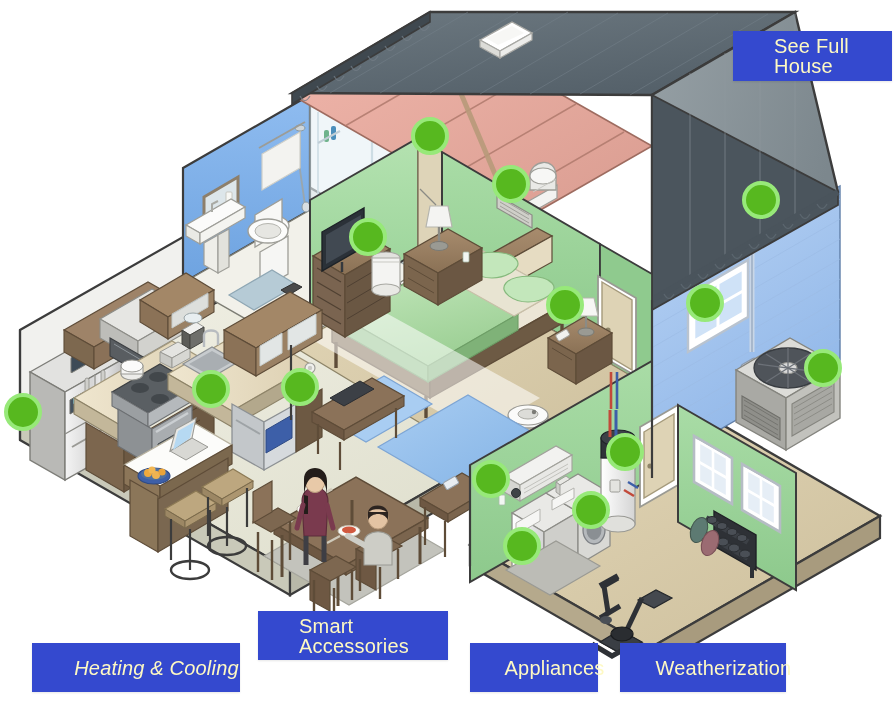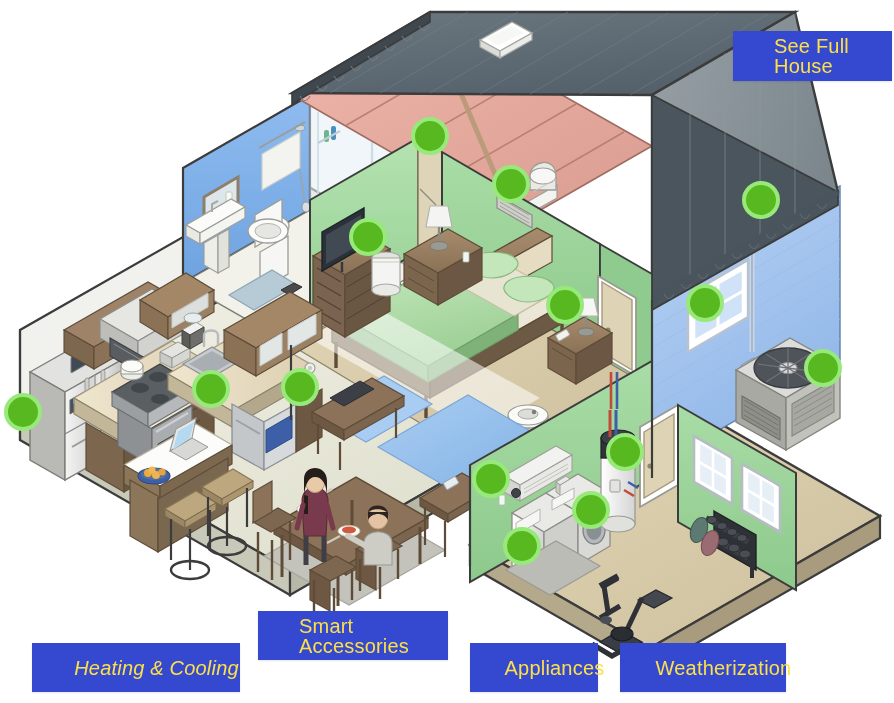--- a/index.html
+++ b/index.html
@@ -18,21 +18,21 @@
     background: #ffffff;
   }
   #house-illustration {
     position: absolute;
     left: 0; top: 0;
     width: 894px; height: 703px;
   }
   .cta-button {
     position: absolute;
     background: #3449cf;
-    color: #fde047;
+    color: #fef9c3;
     font-size: 20px;
     font-weight: 400;
     letter-spacing: 0.2px;
     display: flex;
     align-items: center;
     justify-content: center;
     cursor: pointer;
     user-select: none;
     border: none;
     font-family: "Liberation Sans", sans-serif;

